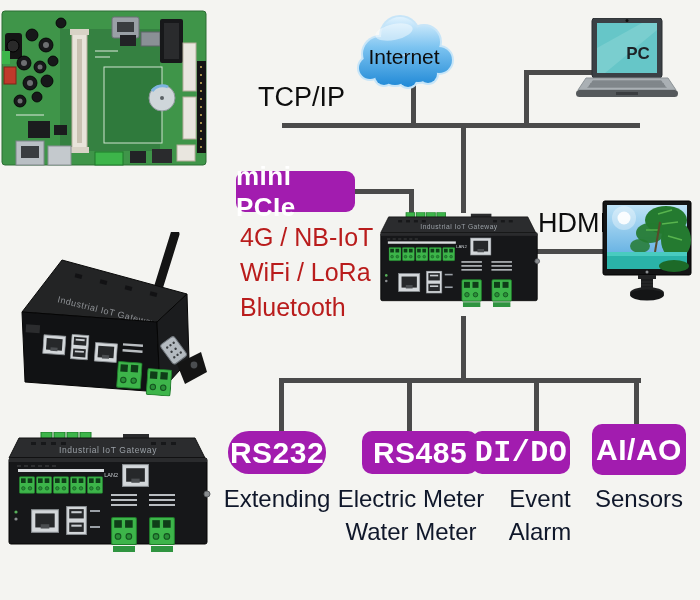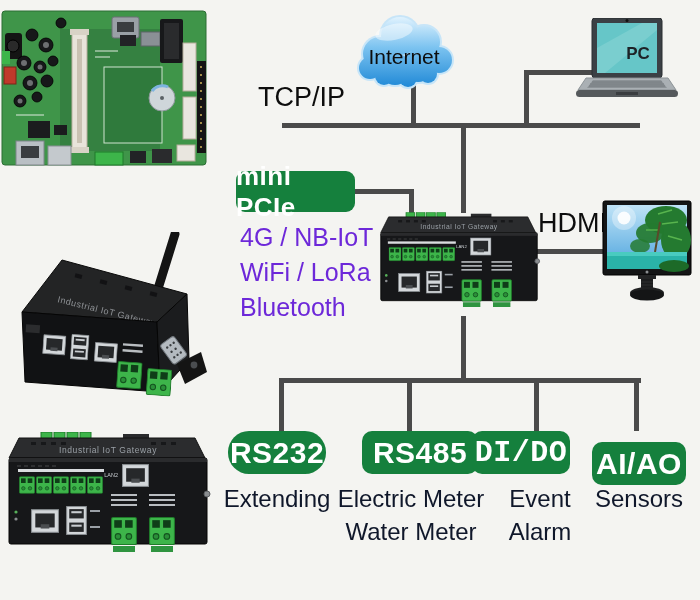--- a/index.html
+++ b/index.html
@@ -4,28 +4,28 @@
 <style>
   html,body{margin:0;padding:0;}
   body{
     width:700px;height:600px;position:relative;overflow:hidden;
     background:#f4f4f1;
     font-family:"Liberation Sans",sans-serif;
   }
   .abs{position:absolute;}
   .line{position:absolute;background:#4a4a4a;}
   .pill{
-    position:absolute;background:#15803d;color:#ffffff;
+    position:absolute;background:#a21caf;color:#ffffff;
     display:flex;align-items:center;justify-content:center;
     border-radius:10px;font-weight:600;letter-spacing:0.5px;
   }
   .pill-mini{border-radius:9px;font-size:26px;}
   .pill-port{font-size:30px;}
   .big-label{position:absolute;color:#0d0d0d;font-weight:500;}
-  .feature-line{display:block;font-size:25px;line-height:35px;color:#6d28d9;font-weight:500;}
+  .feature-line{display:block;font-size:25px;line-height:35px;color:#b91c1c;font-weight:500;}
   .desc{position:absolute;text-align:center;font-size:24px;line-height:33px;color:#0f172a;}
   .desc span{display:block;}
   svg{display:block;}
   text{font-family:"Liberation Sans",sans-serif;}
 </style>
 </head>
 <body>
 
 <svg width="0" height="0" style="position:absolute" aria-hidden="true">
   <defs>
@@ -373,21 +373,21 @@
         <line x1="39" y1="85" x2="51" y2="85"></line>
         <line x1="39" y1="88" x2="51" y2="88"></line>
       </g>
     <ellipse cx="45" cy="93" rx="17" ry="6" fill="#202122"></ellipse>
     <ellipse cx="45" cy="95" rx="17" ry="5.5" fill="#141516"></ellipse>
   </svg>
 
   <div class="pill pill-port" style="left:228px;top:431px;width:98px;height:43px;border-radius:21px;">RS232</div>
   <div class="pill pill-port" style="left:362px;top:431px;width:116px;height:43px;">RS485</div>
   <div class="pill pill-port" style="left:472px;top:431px;width:98px;height:43px;font-family:Liberation Mono, monospace;">DI/DO</div>
-  <div class="pill pill-port" style="left:592px;top:442px;width:94px;height:43px;">AI/AO</div>
+  <div class="pill pill-port" style="left:592px;top:424px;width:94px;height:51px;">AI/AO</div>
 
   <div class="desc" style="left:217px;top:482px;width:120px;">
     <span>Extending</span>
   </div>
   <div class="desc" style="left:336px;top:482px;width:150px;">
     <span>Electric Meter</span>
     <span>Water Meter</span>
   </div>
   <div class="desc" style="left:480px;top:482px;width:120px;">
     <span>Event</span>

